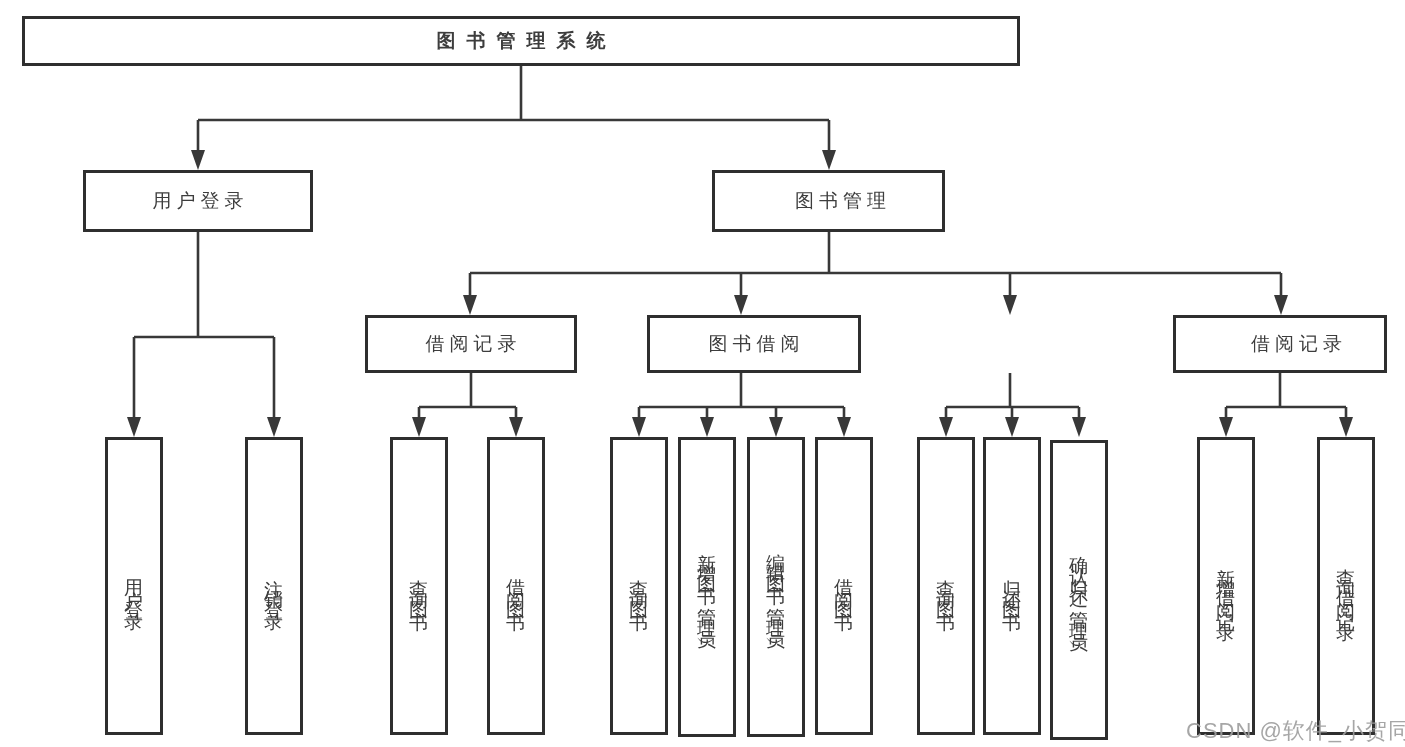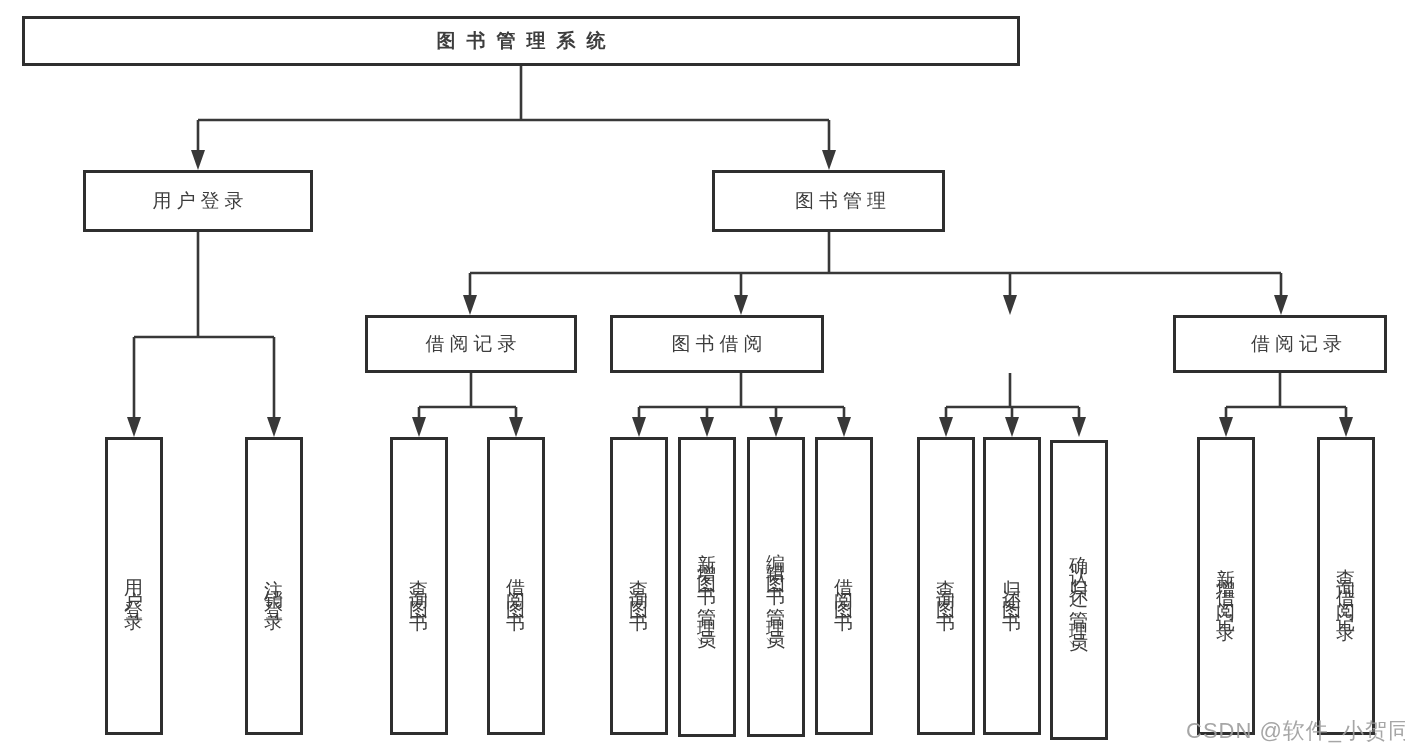--- a/index.html
+++ b/index.html
@@ -100,21 +100,21 @@
       <line x1="1346" y1="407" x2="1346" y2="419" stroke="#383838" stroke-width="2.6"></line>
       <polygon points="1339,417 1353,417 1346,437" fill="#383838"></polygon>
     </svg>
 
   <div class="node root-node" style="left:22px; top:16px; width:998px; height:50px;">图书管理系统</div>
 
   <div class="node h-node" style="left:83px; top:170px; width:230px; height:62px;">用户登录</div>
   <div class="node h-node" style="left:712px; top:170px; width:233px; height:62px;padding-left:24px;">图书管理</div>
 
   <div class="node h-node" style="left:365px; top:315px; width:212px; height:58px;">借阅记录</div>
-  <div class="node h-node" style="left:610px; top:315px; width:214px; height:58px;">图书借阅</div>
+  <div class="node h-node" style="left:647px; top:315px; width:214px; height:58px;">图书借阅</div>
   <div class="node h-node" style="left:1173px; top:315px; width:214px; height:58px;padding-left:33px;">借阅记录</div>
 
   <div class="node v-node" style="left:105px; top:437px; width:58px; height:298px;">用户登录</div>
   <div class="node v-node" style="left:245px; top:437px; width:58px; height:298px;">注销登录</div>
 
   <div class="node v-node" style="left:390px; top:437px; width:58px; height:298px;">查询图书</div>
   <div class="node v-node" style="left:487px; top:437px; width:58px; height:298px;">借阅图书</div>
 
   <div class="node v-node" style="left:610px; top:437px; width:58px; height:298px;">查询图书</div>
   <div class="node v-node" style="left:678px; top:437px; width:58px; height:300px;">新增图书（管理员）</div>

